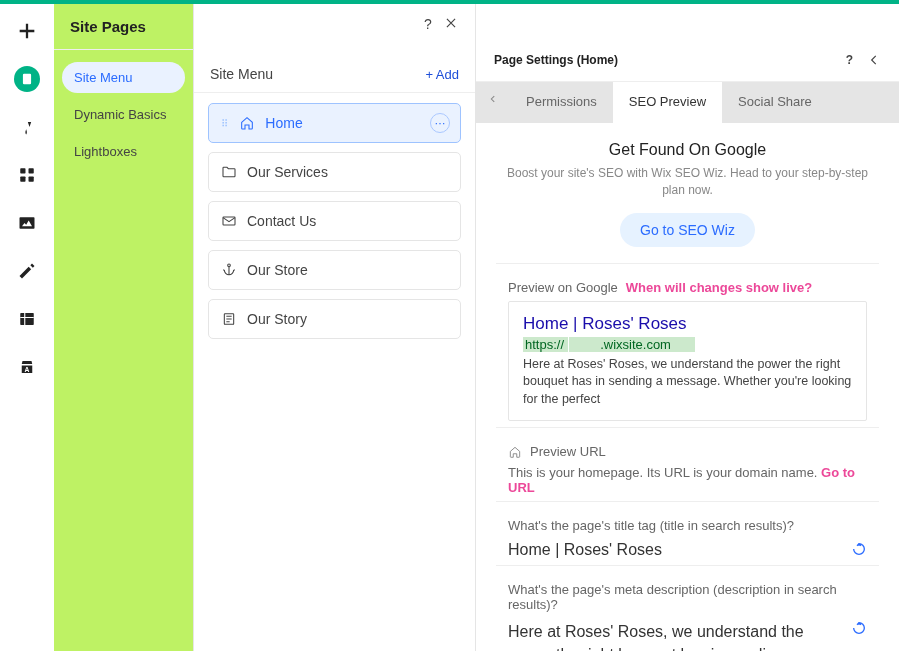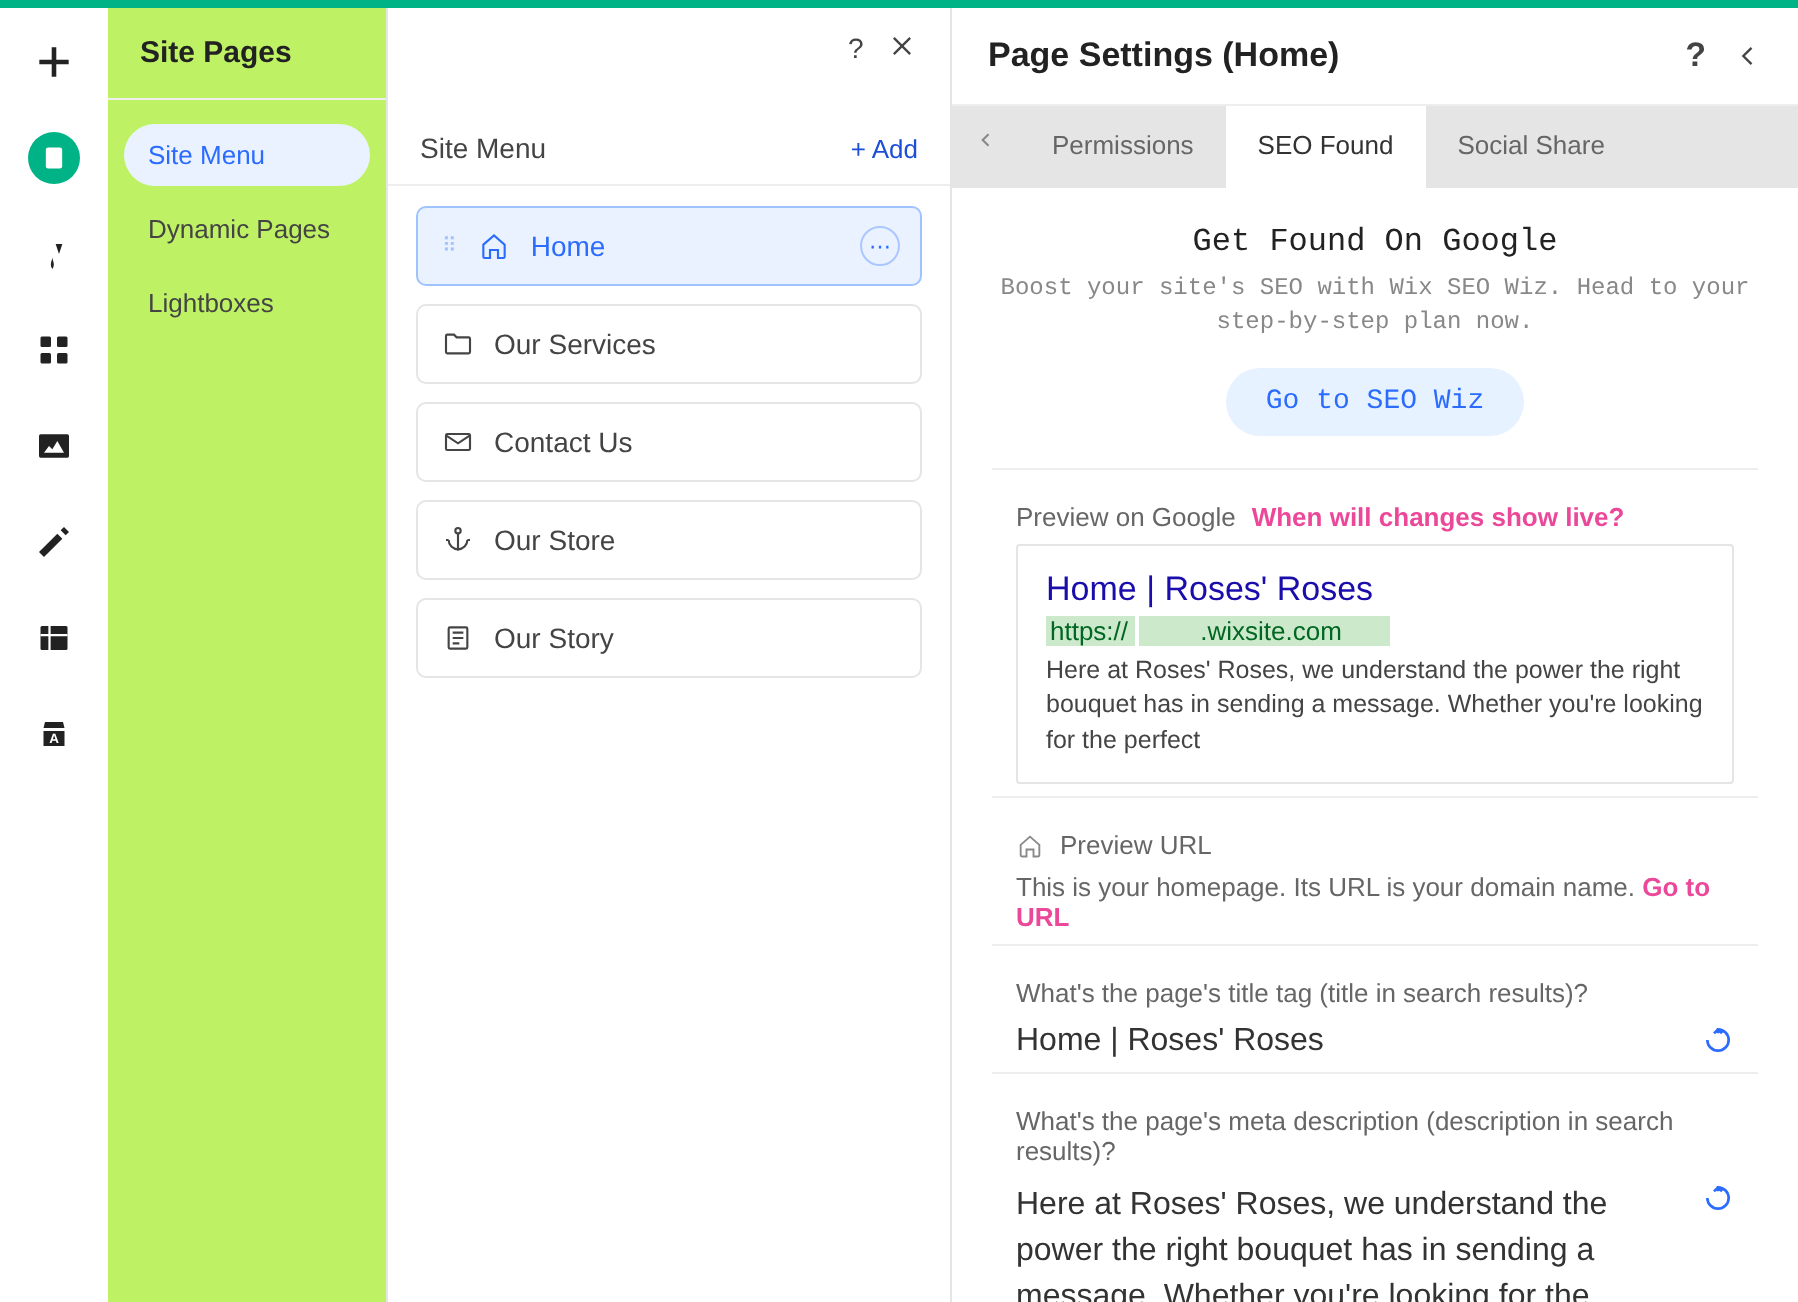--- a/index.html
+++ b/index.html
@@ -21,28 +21,28 @@
     .mid-head { display: flex; justify-content: space-between; align-items: center; padding: 14px 16px 10px; font-size: 14px; color: #444; border-bottom: 1px solid #eee; }
     .mid-head .add { color: #1d4ed8; font-size: 13px; cursor: pointer; }
     .pages { padding: 10px 14px; display: flex; flex-direction: column; gap: 9px; }
     .page-row { display: flex; align-items: center; gap: 10px; border: 1px solid #e5e5e5; border-radius: 5px; padding: 11px 12px; font-size: 14px; color: #444; cursor: pointer; position: relative; }
     .page-row.active { background: #eaf2ff; border-color: #9ec3ff; color: #2b6cff; }
     .page-row.active .drag { color: #9ec3ff; }
     .page-row .drag { font-size: 10px; color: #bbb; letter-spacing: 1px; }
     .page-row .more { position: absolute; right: 10px; width: 20px; height: 20px; border: 1px solid #aac8ff; border-radius: 50%; display: flex; align-items: center; justify-content: center; color: #2b6cff; font-size: 11px; }
 
     .col-right { flex: 1; border-left: 0; }
-    .right-head { display: flex; justify-content: space-between; align-items: center; padding: 14px 18px; font-weight: 600; font-size: 17px; color: #222; border-bottom: 1px solid #eee; }
+    .right-head { display: flex; justify-content: space-between; align-items: center; padding: 14px 18px; font-weight: 600; font-size: 12px; color: #222; border-bottom: 1px solid #eee; margin-top: 35px; }
     .tabs { display: flex; background: #e5e5e5; border-bottom: 1px solid #e5e5e5; font-size: 13px; color: #666; align-items: stretch; }
     .tab { padding: 12px 16px; cursor: pointer; }
     .tab.nav-back { padding: 12px 12px; color: #888; }
     .tab.active { background: #fff; border-bottom: 2px solid #fff; margin-bottom: -1px; color: #333; }
 
     .panel { padding: 18px 20px; overflow: auto; }
-    .hero { text-align: center; padding-bottom: 16px; border-bottom: 1px solid #eee; font-family: Liberation Mono, monospace; }
+    .hero { text-align: center; padding-bottom: 16px; border-bottom: 1px solid #eee; }
     .hero h3 { font-size: 16px; font-weight: 500; color: #222; margin-bottom: 6px; }
     .hero p { font-size: 12px; color: #888; line-height: 1.4; margin-bottom: 14px; }
     .cta { display: inline-block; background: #e6f2ff; color: #2b6cff; padding: 9px 20px; border-radius: 20px; font-size: 14px; cursor: pointer; }
 
     .section { padding: 16px 12px 6px; border-bottom: 1px solid #eee; }
     .label-row { display: flex; align-items: center; gap: 8px; font-size: 13px; color: #666; margin-bottom: 4px; }
     .link { color: #ec4899; cursor: pointer; font-weight: bold; }
     .preview-box { border: 1px solid #e5e5e5; padding: 12px 14px; margin-top: 6px; border-radius: 2px; }
     .g-title { color: #1a0dab; font-size: 17px; font-weight: 500; margin-bottom: 2px; }
     .g-url { color: #006621; font-size: 13px; margin-bottom: 4px; background: linear-gradient(to right, #cce9cc 0%, #cce9cc 26%, transparent 26%, transparent 27%, #cce9cc 27%, #cce9cc 100%); display: inline-block; padding: 0 2px; }
@@ -112,21 +112,21 @@
           <path d="M6 4h12l1 4H5l1-4zm-1 6h14v10H5V10z"></path>
           <text x="12" y="18" font-size="9" text-anchor="middle" fill="#fff" font-weight="bold">A</text>
         </svg>
     </div>
   </div>
 
   <div class="col-left">
     <div class="col-left-head">Site Pages</div>
     <div class="nav">
       <div class="nav-item active">Site Menu</div>
-      <div class="nav-item">Dynamic Pages</div>
+      <div class="nav-item">Dynamic Basics</div>
       <div class="nav-item">Lightboxes</div>
     </div>
   </div>
 
   <div class="close-left">
     <span>?</span>
     <span>
       <svg width="14" height="14" viewBox="0 0 24 24" stroke="currentColor" stroke-width="2" fill="none">
           <path d="M5 5l14 14M19 5L5 19"></path>
         </svg>
@@ -190,21 +190,21 @@
         </span>
       </div>
     </div>
     <div class="tabs">
       <div class="tab nav-back">
         <svg width="10" height="10" viewBox="0 0 24 24" stroke="currentColor" stroke-width="2.5" fill="none">
             <path d="M15 5l-7 7 7 7"></path>
           </svg>
       </div>
       <div class="tab">Permissions</div>
-      <div class="tab active">SEO Found</div>
+      <div class="tab active">SEO Preview</div>
       <div class="tab">Social Share</div>
     </div>
     <div class="panel">
       <div class="hero">
         <h3>Get Found On Google</h3>
         <p>Boost your site's SEO with Wix SEO Wiz. Head to your step-by-step plan now.</p>
         <span class="cta">Go to SEO Wiz</span>
       </div>
 
       <div class="section">

